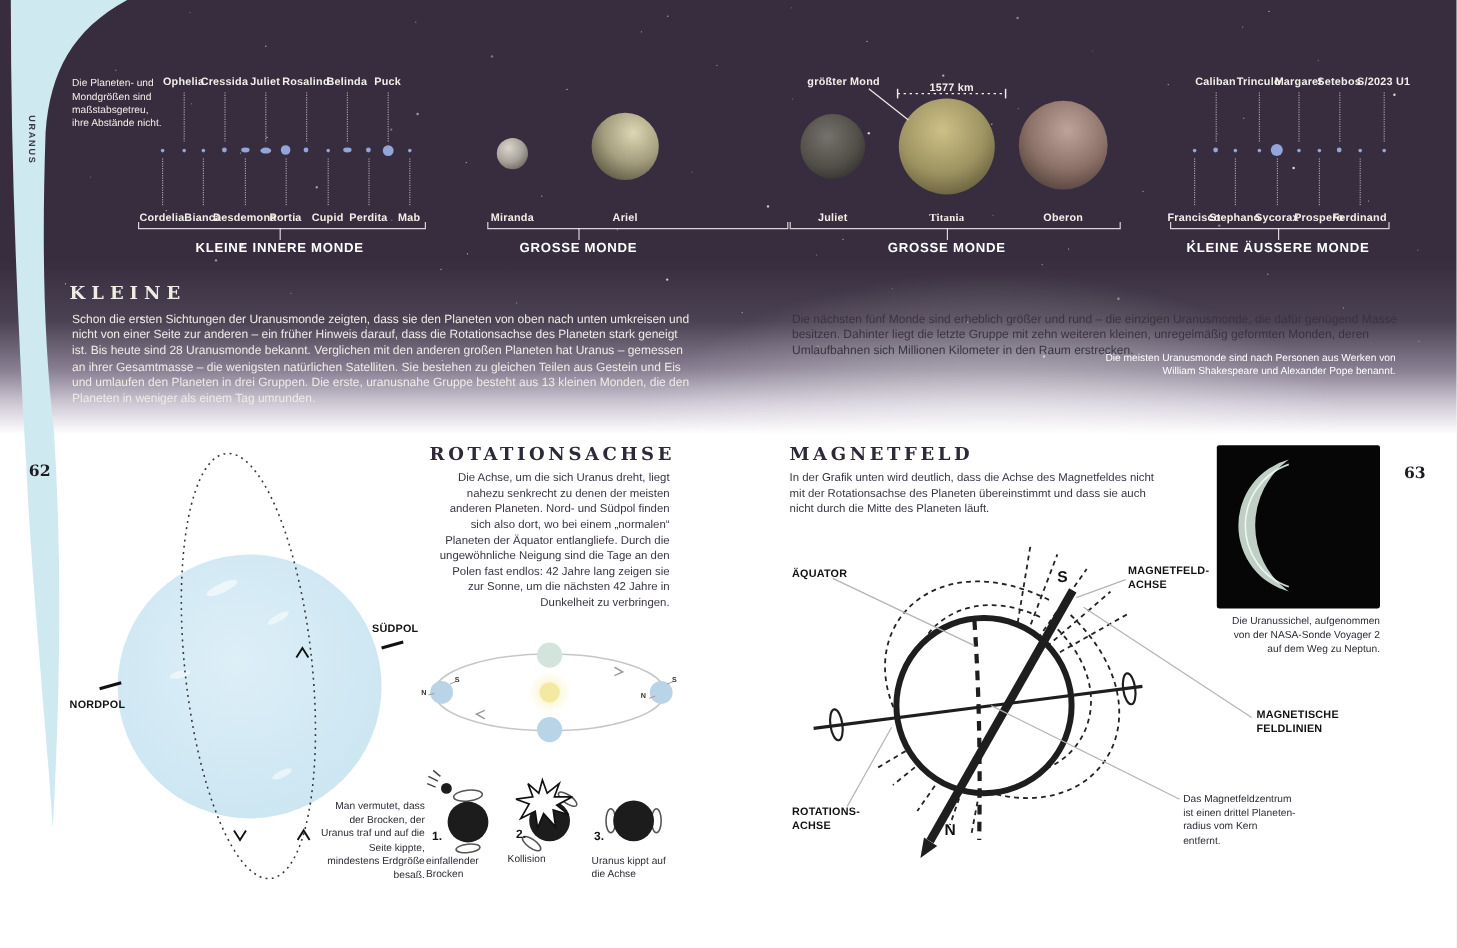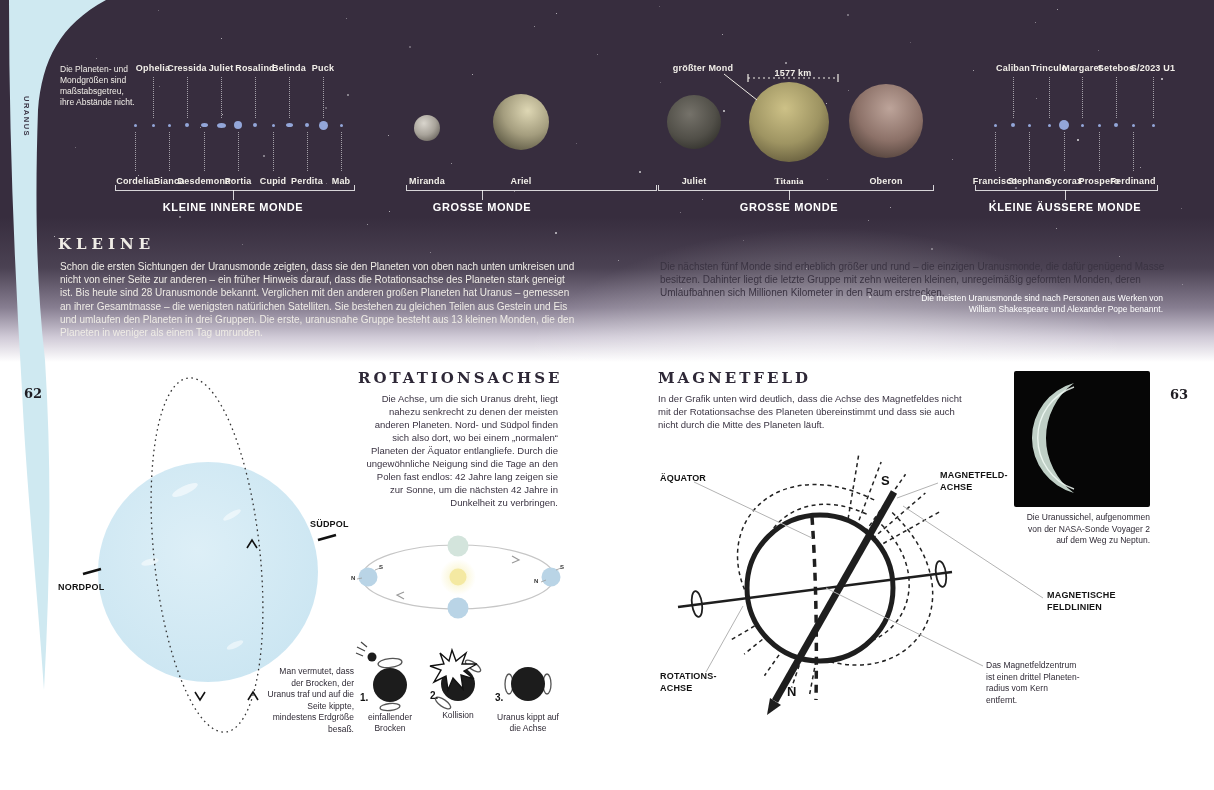--- a/index.html
+++ b/index.html
@@ -35,21 +35,21 @@
   .body{position:absolute;font-size:10px;line-height:13.2px;color:#efece6;}
   .body.dark{color:#3a3342;}
   .note{position:absolute;font-size:8.5px;line-height:11px;color:#ffffff;text-align:right;}
   .pagenum{position:absolute;font-family:"DejaVu Serif",serif;font-weight:bold;
     font-size:13px;color:#1e1c22;}
   .dlabel{position:absolute;font:bold 9px "Liberation Sans",sans-serif;color:#121212;
     letter-spacing:.2px;white-space:nowrap;line-height:12px;}
   .cap{position:absolute;font-size:8.5px;line-height:11.5px;color:#2f2a35;}
   .cap.r{text-align:right;}
   .stepnum{position:absolute;font:bold 10px "Liberation Sans",sans-serif;color:#121212;}
-  .steplab{position:absolute;width:70px;text-align:center;font-size:8.5px;line-height:10.5px;color:#2f2a35;}
+  .steplab{position:absolute;width:70px;font-size:8.5px;line-height:10.5px;color:#2f2a35;}
   .tiny{position:absolute;font:bold 6px "Liberation Sans",sans-serif;color:#333;}
   .ns{position:absolute;font:bold 13px "Liberation Sans",sans-serif;color:#111;}
   svg{position:absolute;overflow:visible;}
   #photo{position:absolute;left:1014px;top:371px;width:136px;height:136px;background:#060606;border-radius:2px;}
 </style>
 </head>
 <body>
 
 <div id="page">
 

